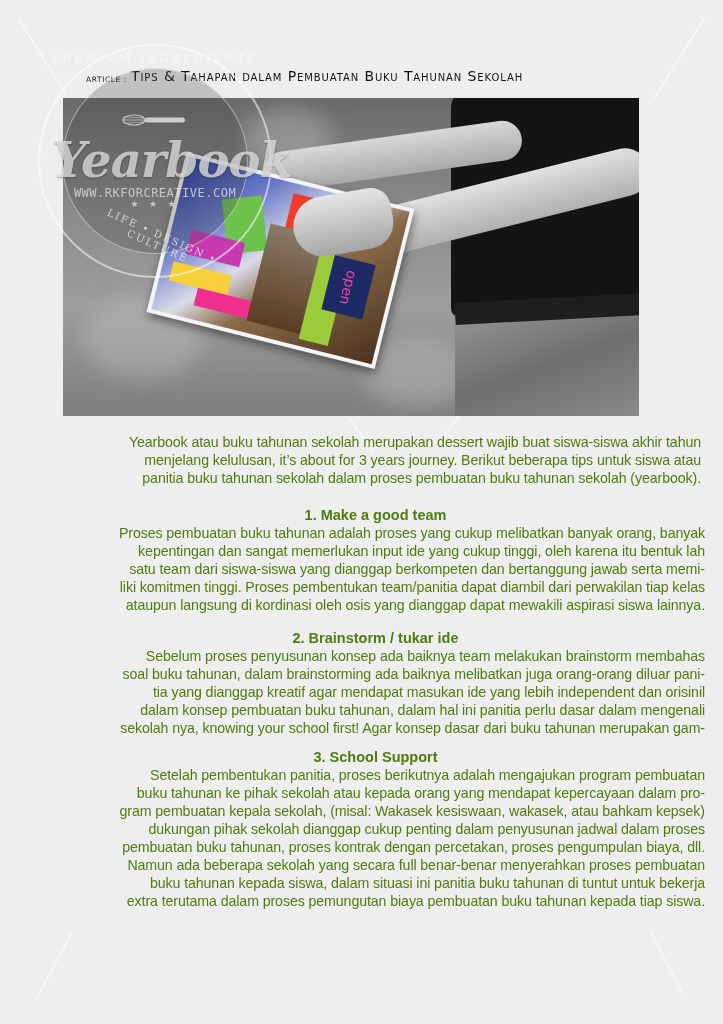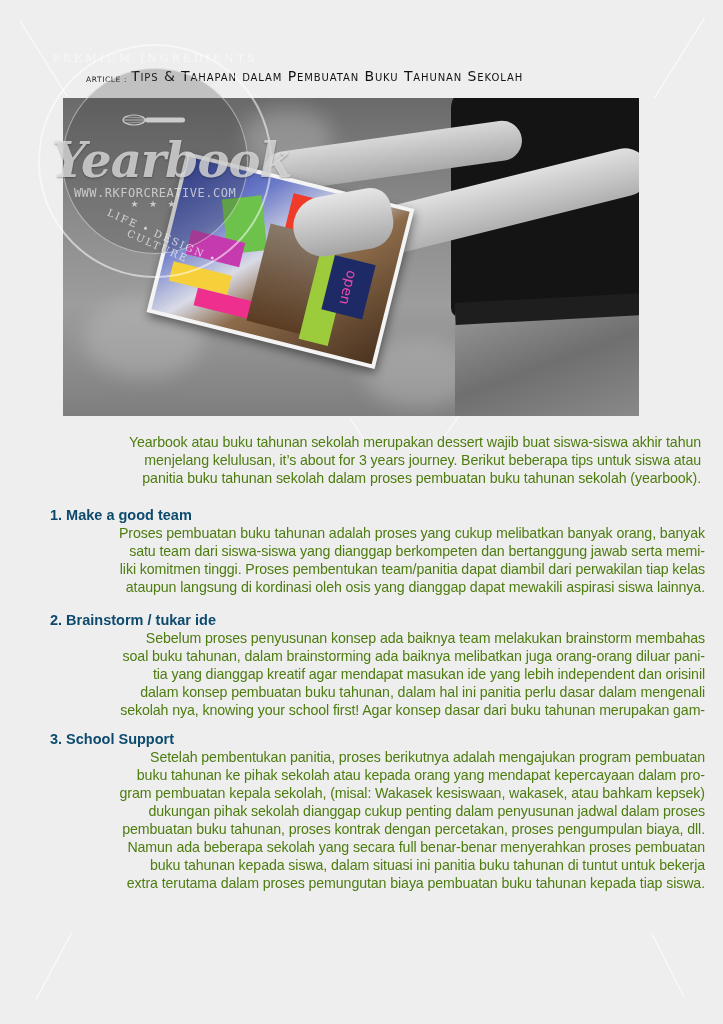--- a/index.html
+++ b/index.html
@@ -234,22 +234,22 @@
       color: #4d7c0f;
       letter-spacing: -0.1px;
     }
     .para .line { display: block; white-space: nowrap; }
     .intro { padding-right: 4px; }
     .section-heading {
       font-family: "Liberation Sans", sans-serif;
       font-weight: bold;
       font-size: 14.5px;
       line-height: 18px;
-      text-align: left;
-      color: #0c4a6e;
+      text-align: center;
+      color: #4d7c0f;
       padding-right: 4px;
     }
     .sec1 { margin-top: 19px; }
     .sec2 { margin-top: 15px; }
     .sec3 { margin-top: 11px; }
   </style>
 </head>
 <body>
 
 <div class="wm-line" style="left:20px;top:20px;width:90px;transform:rotate(58deg);"></div>
@@ -307,20 +307,21 @@
 <div class="content">
   <div class="para intro">
     <span class="line">Yearbook atau buku tahunan sekolah merupakan dessert wajib buat siswa-siswa akhir tahun</span>
     <span class="line">menjelang kelulusan, it’s about for 3 years journey. Berikut beberapa tips untuk siswa atau</span>
     <span class="line">panitia buku tahunan sekolah dalam proses pembuatan buku tahunan sekolah (yearbook).</span>
   </div>
 
   <div class="section-heading sec1">1. Make a good team</div>
   <div class="para">
     <span class="line">Proses pembuatan buku tahunan adalah proses yang cukup melibatkan banyak orang, banyak</span>
+    <span class="line">kepentingan dan sangat memerlukan input ide yang cukup tinggi, oleh karena itu bentuk lah</span>
     <span class="line">satu team dari siswa-siswa yang dianggap berkompeten dan bertanggung jawab serta memi-</span>
     <span class="line">liki komitmen tinggi. Proses pembentukan team/panitia dapat diambil dari perwakilan tiap kelas</span>
     <span class="line">ataupun langsung di kordinasi oleh osis yang dianggap dapat mewakili aspirasi siswa lainnya.</span>
   </div>
 
   <div class="section-heading sec2">2. Brainstorm / tukar ide</div>
   <div class="para">
     <span class="line">Sebelum proses penyusunan konsep ada baiknya team melakukan brainstorm membahas</span>
     <span class="line">soal buku tahunan, dalam brainstorming ada baiknya melibatkan juga orang-orang diluar pani-</span>
     <span class="line">tia yang dianggap kreatif agar mendapat masukan ide yang lebih independent dan orisinil</span>

